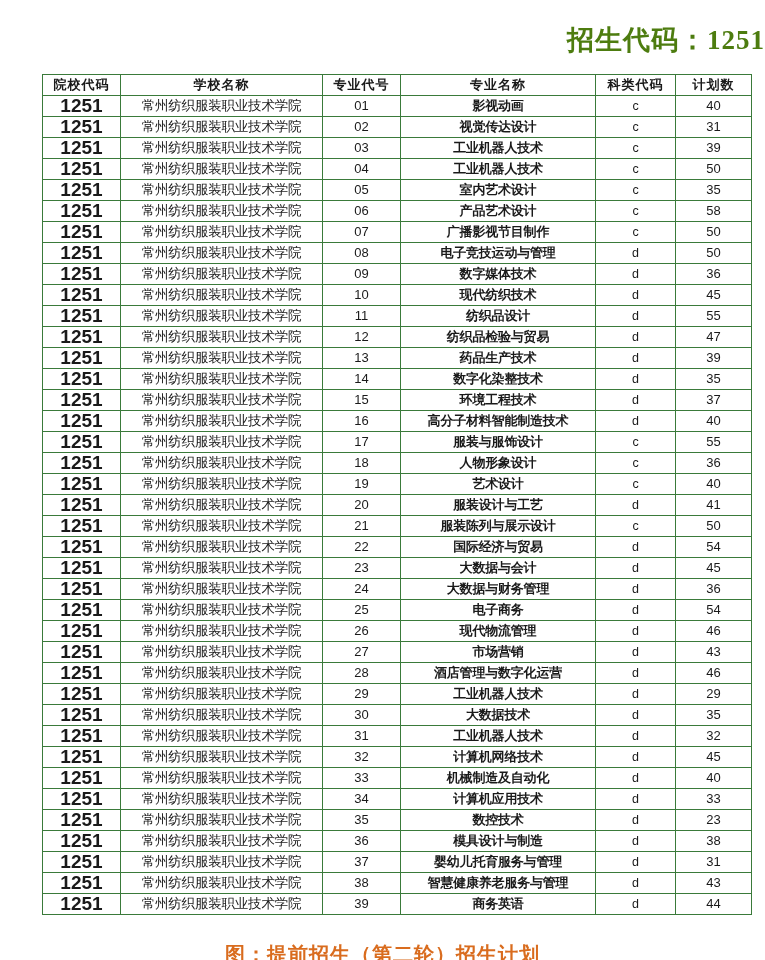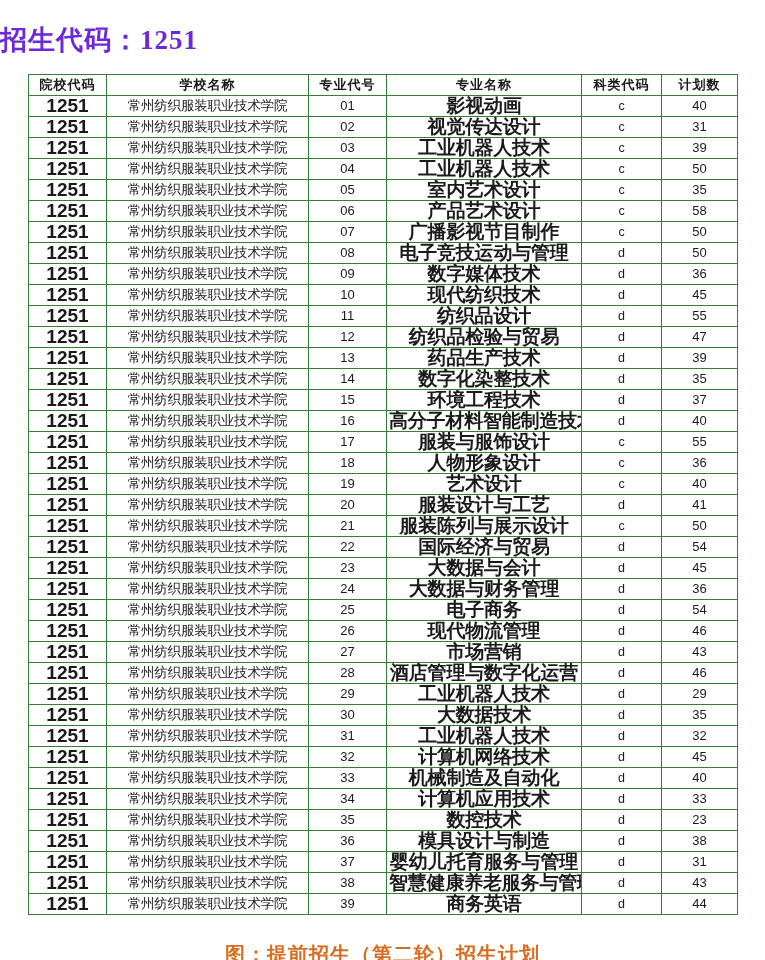--- a/index.html
+++ b/index.html
@@ -13,31 +13,31 @@
     font-family: "Liberation Sans", sans-serif;
     overflow: hidden;
   }
   .page {
     width: 765px;
     height: 960px;
     position: relative;
     box-sizing: border-box;
   }
   .title {
-    text-align: left;
-    color: #6d28d9;
+    text-align: right;
+    color: #4d7c0f;
     font-weight: bold;
     font-size: 27px;
     letter-spacing: 1px;
     padding-top: 22px;
     padding-bottom: 16px;
     font-family: "Liberation Serif", serif;
   }
   .table-wrap {
-    padding: 0 28px;
+    padding: 0 42px;
   }
   table.plan {
     border-collapse: collapse;
     width: 709px;
     table-layout: fixed;
     font-size: 12.5px;
   }
   table.plan th, table.plan td {
     border: 1px solid #3a7a3a;
     height: 20px;
@@ -63,21 +63,21 @@
   td.col-school {
     font-weight: normal;
     font-size: 13.5px;
     letter-spacing: -0.2px;
   }
   td.col-majorcode {
     font-size: 13px;
   }
   td.col-majorname {
     font-weight: bold;
-    font-size: 19px;
+    font-size: 13px;
     letter-spacing: -0.2px;
   }
   td.col-cat {
     font-size: 12.5px;
   }
   td.col-count {
     font-size: 13px;
   }
   .caption {
     text-align: center;

